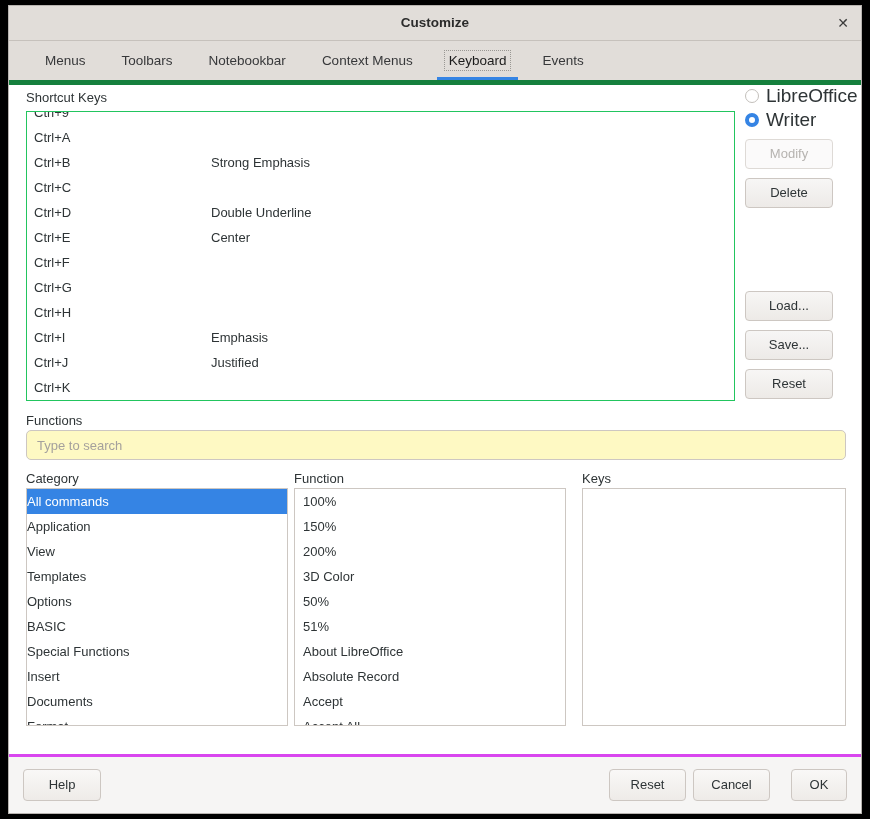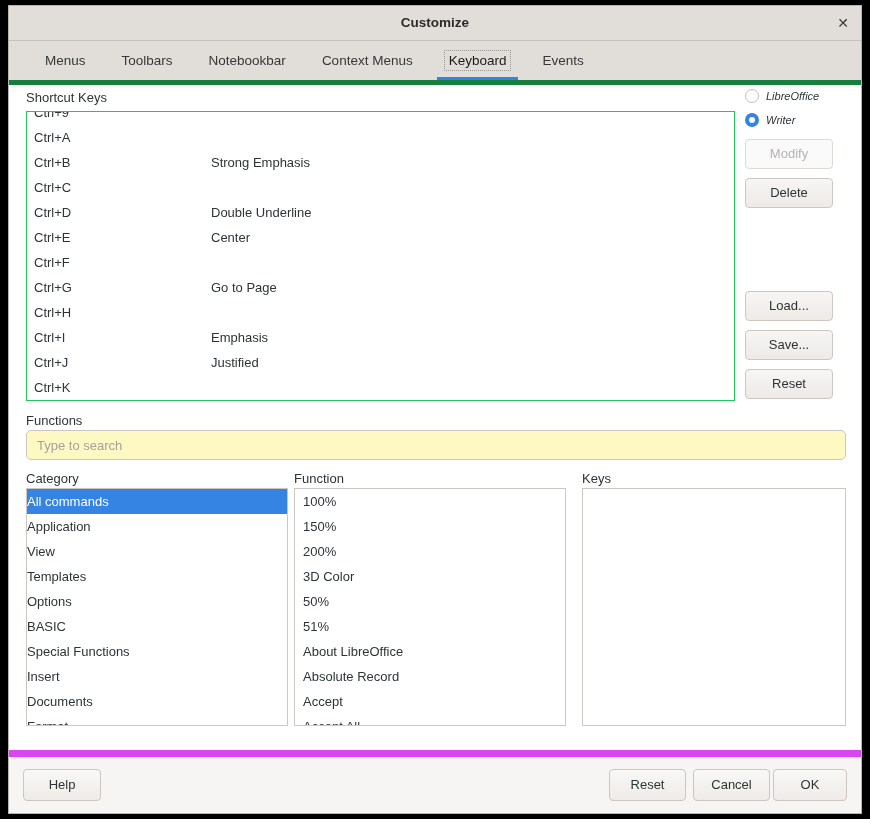--- a/index.html
+++ b/index.html
@@ -138,22 +138,21 @@
     left: 736px;
     top: 0;
     width: 110px;
   }
   .radio-row {
     display: flex;
     align-items: center;
     height: 21px;
     margin-bottom: 3px;
     cursor: pointer;
-    font-size: 11px;
-    font-style: italic;
+    font-size: 19px;
   }
   .radio {
     width: 14px; height: 14px;
     border-radius: 50%;
     border: 1px solid #c3bfbb;
     background: #ffffff;
     margin-right: 7px;
     box-sizing: border-box;
     flex: 0 0 auto;
   }
@@ -228,41 +227,41 @@
   .listbox.fn .list-item { padding-left: 8px; }
   .list-item.selected {
     background: #3584e4;
     color: #ffffff;
   }
   
   .footer {
     position: relative;
     height: 56px;
     background: #f6f5f4;
-    border-top: 7px solid #d946ef;
+    border-top: 3px solid #d946ef;
     flex: 0 0 auto;
   }
   .fbtn {
     position: absolute;
     top: 12px;
     height: 32px;
     line-height: 30px;
     text-align: center;
     font-size: 13px;
     background: linear-gradient(#f9f8f7, #eeebe8);
     border: 1px solid #cdc7c2;
     border-radius: 4px;
     color: #2e3436;
     cursor: pointer;
     box-sizing: border-box;
   }
   .fbtn-help   { left: 14px;  width: 78px; }
   .fbtn-reset  { right: 175px; width: 77px; }
   .fbtn-cancel { right: 91px;  width: 77px; }
-  .fbtn-ok     { right: 14px;  width: 74px; }
+  .fbtn-ok     { right: 14px;  width: 56px; }
 </style>
 </head>
 <body>
 
 <div class="dialog">
 
   <div class="titlebar">
     <div class="title-text">Customize</div>
     <div class="close-btn">✕</div>
   </div>
@@ -316,21 +315,20 @@
         <div class="shortcut-row">
           <span class="sc-key">Ctrl+E</span>
           <span class="sc-cmd">Center</span>
         </div>
         <div class="shortcut-row">
           <span class="sc-key">Ctrl+F</span>
           <span class="sc-cmd"></span>
         </div>
         <div class="shortcut-row">
           <span class="sc-key">Ctrl+G</span>
-          <span class="sc-cmd">Go to Page</span>
         </div>
         <div class="shortcut-row">
           <span class="sc-key">Ctrl+H</span>
           <span class="sc-cmd"></span>
         </div>
         <div class="shortcut-row">
           <span class="sc-key">Ctrl+I</span>
           <span class="sc-cmd">Emphasis</span>
         </div>
         <div class="shortcut-row">

